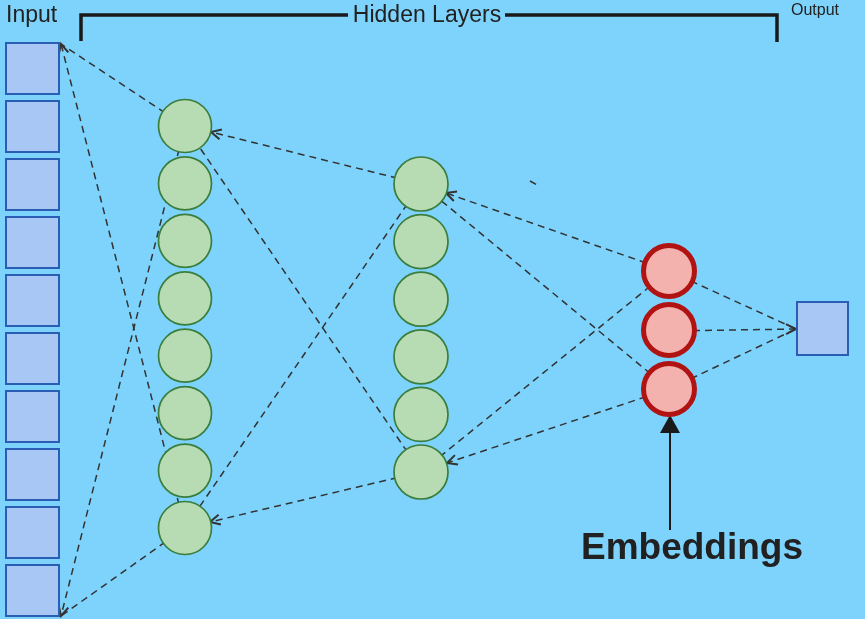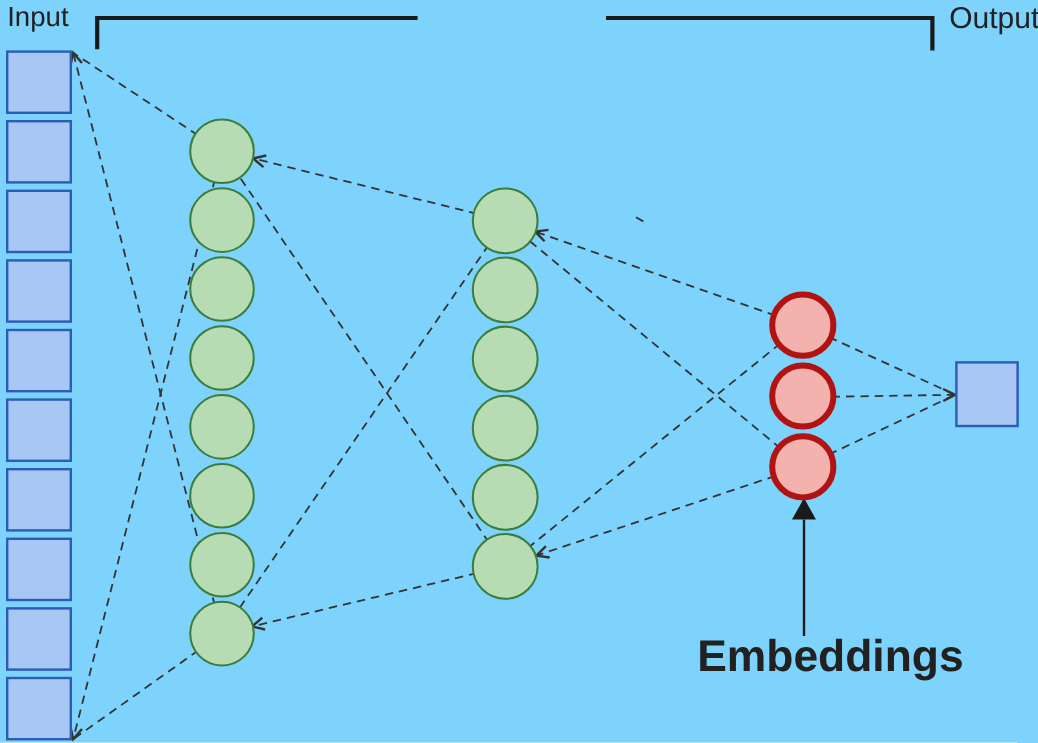--- a/index.html
+++ b/index.html
@@ -2,21 +2,21 @@
 <html><head>
 <meta charset="utf-8">
 <style>
   html,body{margin:0;padding:0;background:#ffffff;}
   .stage{position:relative;width:865px;height:619px;background:#7dd3fc;overflow:hidden;
          font-family:"Liberation Sans",sans-serif;padding-left:35px;}
   .stage svg{position:absolute;left:0;top:0;}
   .lbl{position:absolute;color:#212121;white-space:nowrap;line-height:1.15;}
   .input-lbl{left:6px;top:1px;font-size:23px;}
   .hidden-lbl{left:349px;top:1px;width:156px;text-align:center;font-size:23px;}
-  .output-lbl{left:791px;top:1px;font-size:25px;}
+  .output-lbl{left:791px;top:1px;font-size:16px;}
   .embeddings-lbl{left:581px;top:526px;font-size:37px;font-weight:bold;}
 </style>
 </head>
 <body>
 
 <div class="stage">
   <svg width="865" height="619" viewBox="0 0 865 619">
     <defs>
       <marker id="arr" viewBox="0 0 12 12" refX="10" refY="6" markerWidth="10" markerHeight="10" orient="auto">
         <path id="arr-path" d="M2 2 L10 6 L2 10" fill="none" stroke="#333333" stroke-width="1.6"></path>
@@ -71,15 +71,16 @@
         <circle cx="421" cy="414.4" r="27" fill="#b7dcb3" stroke="#3a7d3c" stroke-width="1.7"></circle>
         <circle cx="421" cy="472" r="27" fill="#b7dcb3" stroke="#3a7d3c" stroke-width="1.7"></circle>
         <circle cx="669" cy="271" r="25.5" fill="#f3b2ad" stroke="#b01311" stroke-width="5"></circle>
         <circle cx="669" cy="330" r="25.5" fill="#f3b2ad" stroke="#b01311" stroke-width="5"></circle>
         <circle cx="669" cy="389" r="25.5" fill="#f3b2ad" stroke="#b01311" stroke-width="5"></circle>
         <rect x="797" y="302" width="51" height="53" fill="#a9c7f4" stroke="#2a5db4" stroke-width="2"></rect>
       </g>
   </svg>
 
   <div class="lbl input-lbl">Input</div>
+  <div class="lbl hidden-lbl">Hidden Layers</div>
   <div class="lbl output-lbl">Output</div>
   <div class="lbl embeddings-lbl">Embeddings</div>
 </div>
 
 </body></html>

